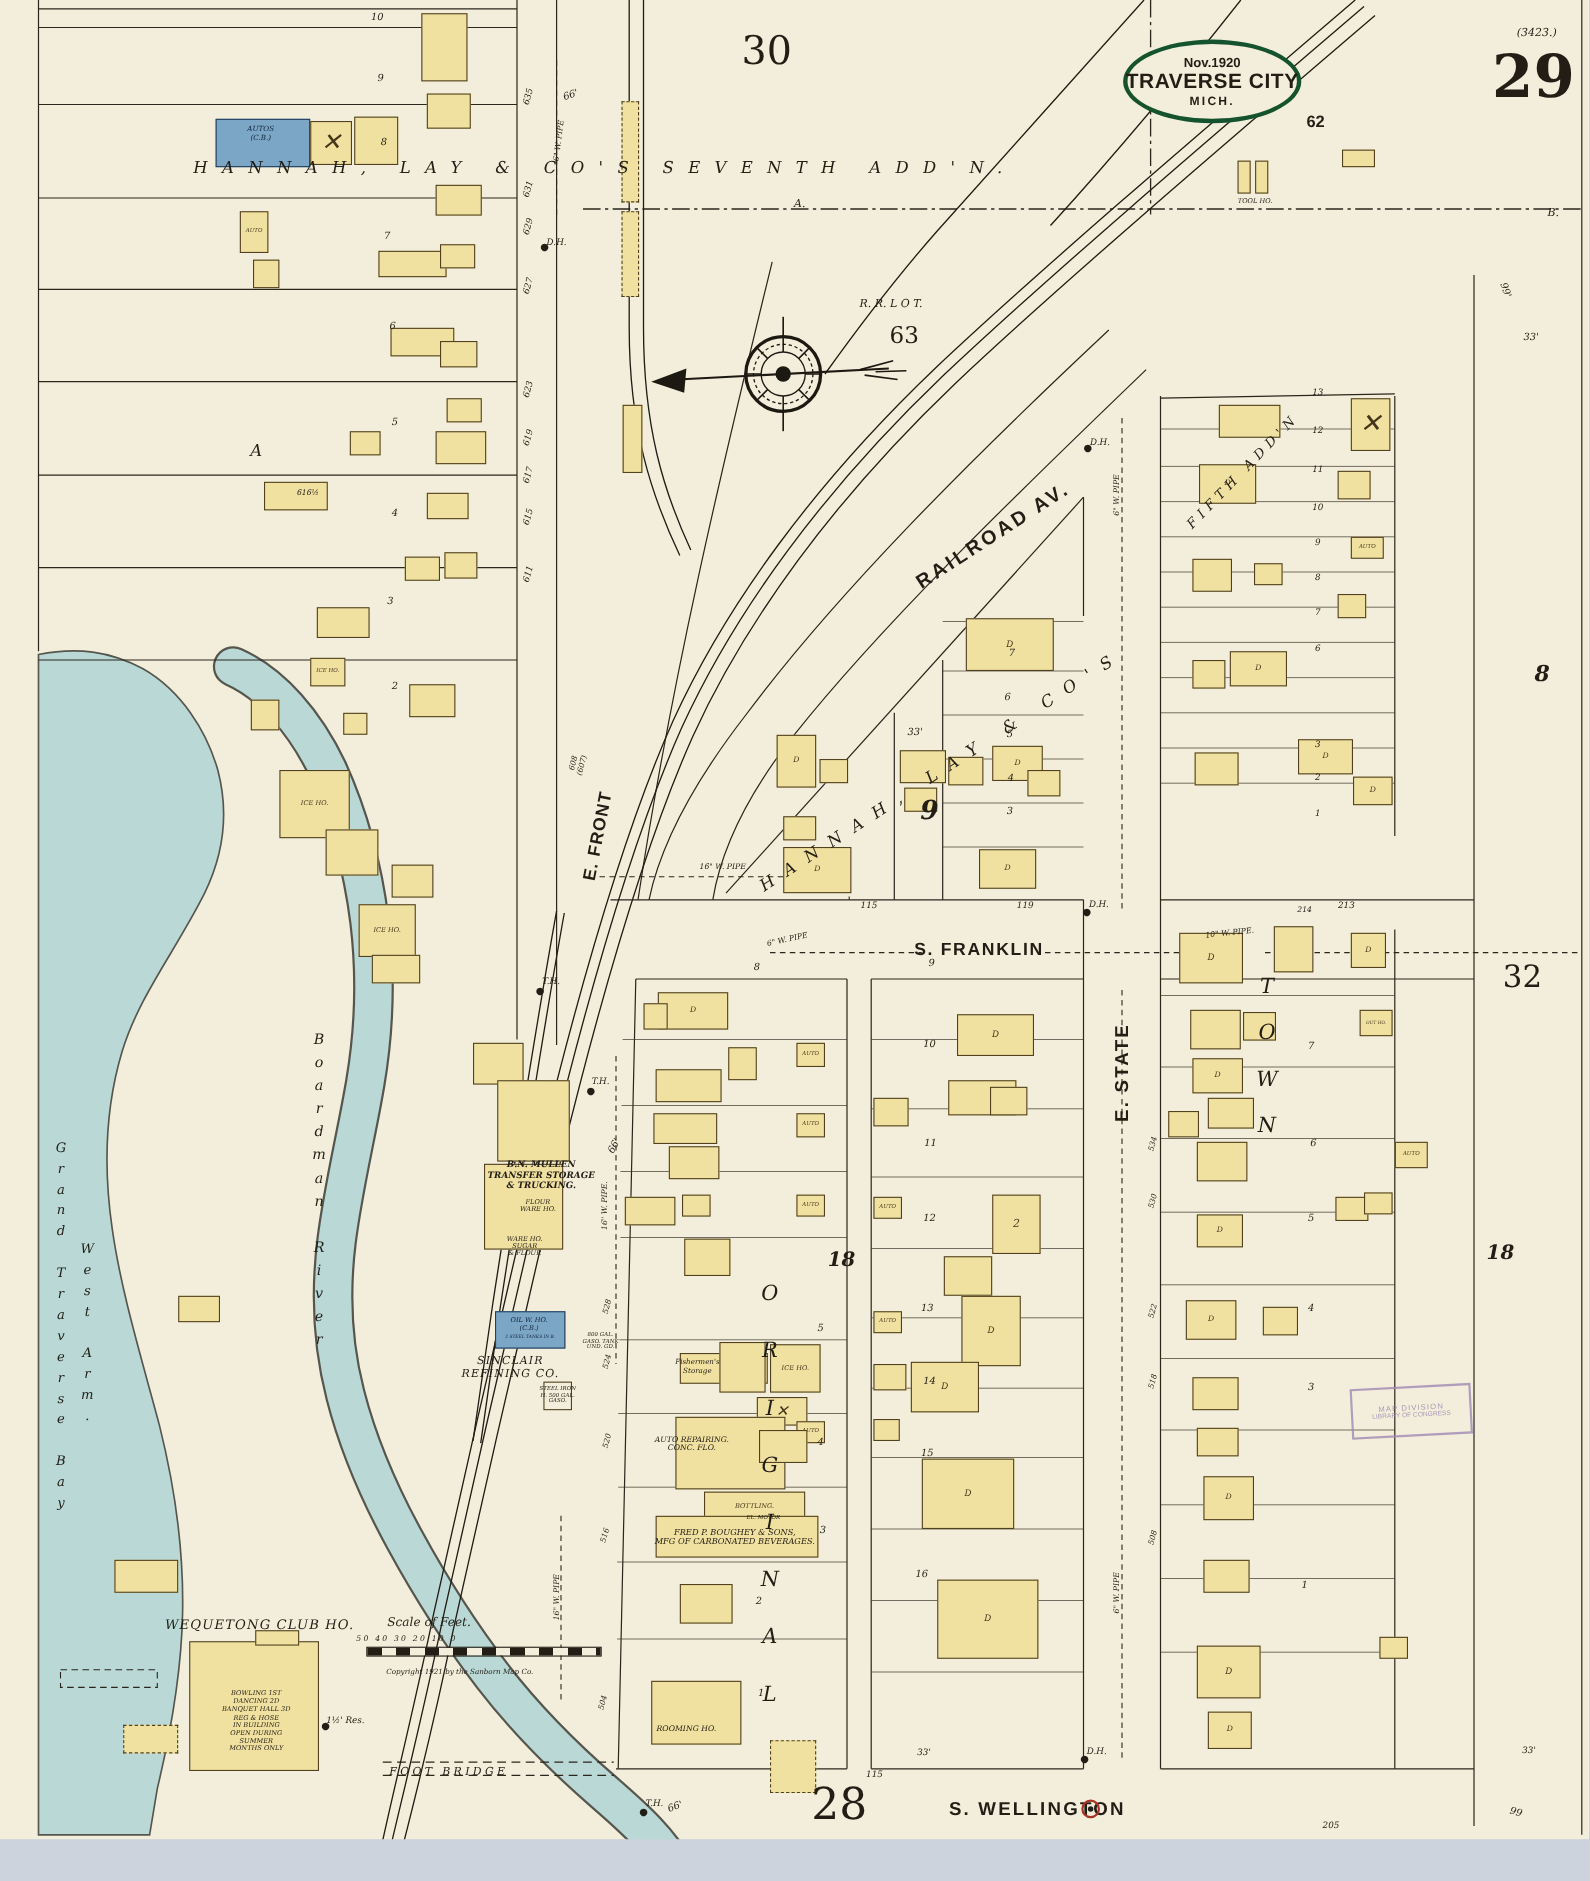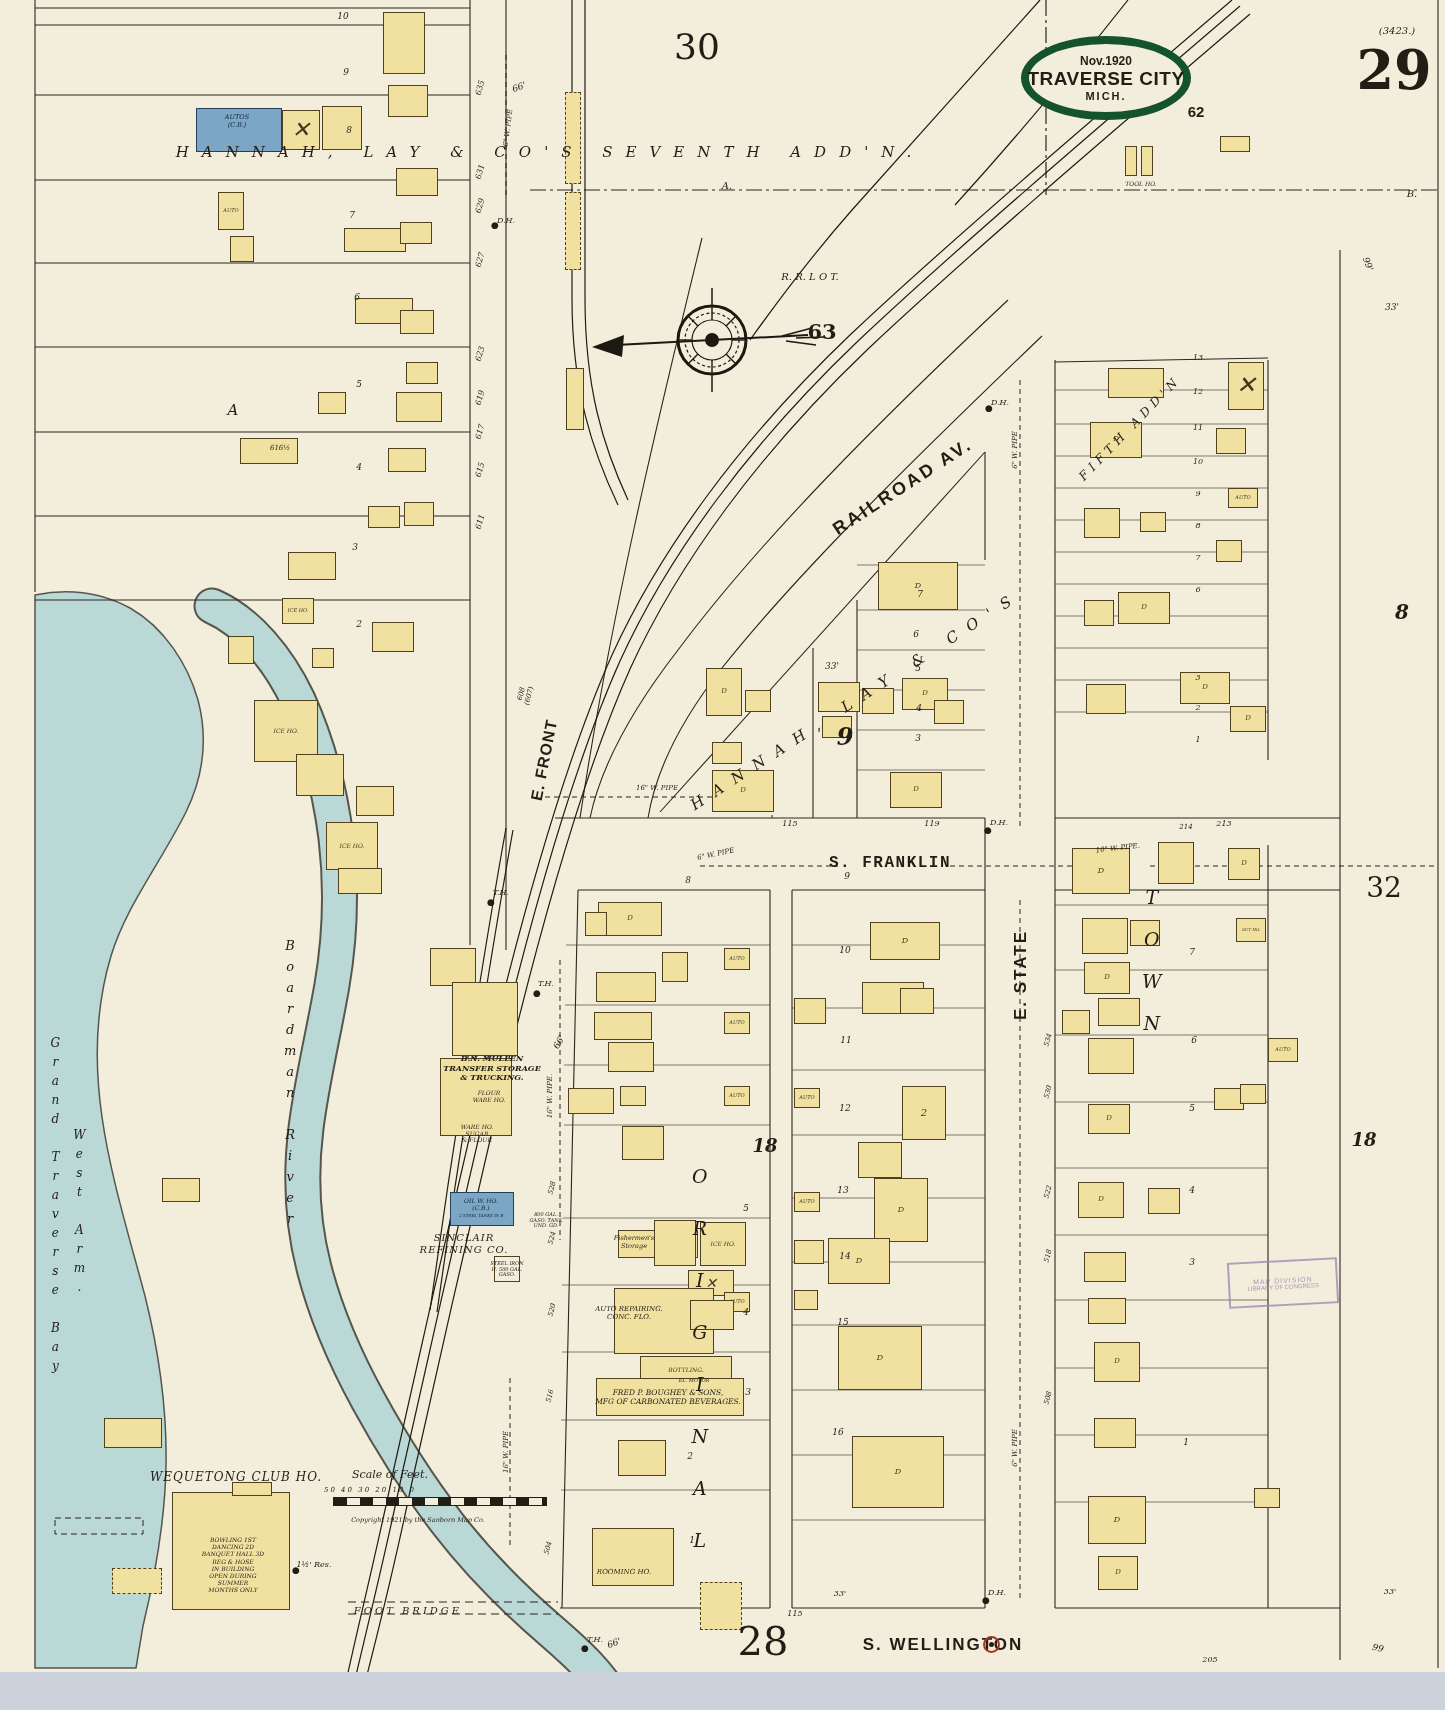--- a/index.html
+++ b/index.html
@@ -16,21 +16,21 @@
   .bl{font-style:italic;font-size:6px;color:#45361a;text-align:center;line-height:1.05;}
   .ann{position:absolute;white-space:pre-line;text-align:center;font-style:italic;
        line-height:1.12;color:#221d15;}
   .lbl{position:absolute;white-space:pre-line;text-align:center;color:#221d15;line-height:1.2;}
   .ctr{transform:translate(-50%,-50%);}
   .nw{white-space:nowrap;}
   .sans{font-family:"Liberation Sans",sans-serif;font-style:normal;}
   .ser{font-family:"DejaVu Serif",serif;}
   .it{font-style:italic;}
   .vert{writing-mode:vertical-rl;text-orientation:upright;}
-  .oval{position:absolute;left:1021px;top:36px;width:154px;height:68px;border:8px solid #14532d;
+  .oval{position:absolute;left:1021px;top:36px;width:154px;height:68px;border:4px solid #14532d;
         border-radius:50%;display:flex;flex-direction:column;align-items:center;justify-content:center;
         background:#f3eedb;z-index:4;}
   .stamp{position:absolute;left:1228px;top:1260px;width:106px;height:42px;border:2px solid #a08ab4;
          transform:rotate(-3deg);color:#9a82ae;opacity:.8;display:flex;flex-direction:column;
          align-items:center;justify-content:center;text-align:center;}
   .scalebar{position:absolute;left:333px;top:1497px;width:212px;height:7px;border:1px solid #221d15;
             background:repeating-linear-gradient(90deg,#221d15 0 13px,#f3eedb 13px 26px);}
   .redmark{position:absolute;left:983px;top:1636px;width:13px;height:13px;border:2px solid #a93226;
            border-radius:50%;display:flex;align-items:center;justify-content:center;}
   .redmark span{width:5px;height:5px;background:#23201a;border-radius:50%;}
@@ -423,32 +423,32 @@
       <div class="sans nw" style="font-size:19px;font-weight:bold;letter-spacing:.5px;">TRAVERSE CITY</div>
       <div class="sans nw" style="font-size:11px;font-weight:bold;letter-spacing:2px;">MICH.</div>
     </div>
 
     <div class="lbl ctr it nw" style="left:550px;top:152px;font-size:15px;letter-spacing:13px;">HANNAH, LAY &amp; CO'S SEVENTH ADD'N.</div>
     <div class="lbl ctr it nw" style="left:1130px;top:428px;font-size:12px;letter-spacing:5px;transform:translate(-50%,-50%) rotate(-46deg);">FIFTH ADD'N</div>
     <div class="lbl ctr it nw" style="left:856px;top:700px;font-size:15px;letter-spacing:12px;transform:translate(-50%,-50%) rotate(-33deg);">HANNAH, LAY &amp; CO'S</div>
     <div class="lbl vert it" style="left:688px;top:1165px;font-size:19px;letter-spacing:30px;">ORIGINAL</div>
     <div class="lbl vert it" style="left:1140px;top:886px;font-size:19px;letter-spacing:20px;">TOWN</div>
 
-    <div class="lbl ctr sans nw" style="left:890px;top:864px;font-size:16px;font-weight:bold;letter-spacing:1.5px;font-family:Liberation Mono, monospace;">S. FRANKLIN</div>
+    <div class="lbl ctr sans nw" style="left:890px;top:864px;font-size:16px;font-weight:bold;letter-spacing:1.5px;">S. FRANKLIN</div>
     <div class="lbl ctr sans nw" style="left:943px;top:1645px;font-size:17px;font-weight:bold;letter-spacing:2px;text-align:center;">S. WELLINGTON</div>
     <div class="lbl ctr sans nw" style="left:1021px;top:975px;font-size:17px;font-weight:bold;letter-spacing:2px;transform:translate(-50%,-50%) rotate(-90deg);">E. STATE</div>
     <div class="lbl ctr sans nw" style="left:903px;top:487px;font-size:18px;font-weight:bold;letter-spacing:3px;transform:translate(-50%,-50%) rotate(-33deg);">RAILROAD AV.</div>
     <div class="lbl ctr sans nw" style="left:544px;top:760px;font-size:16px;font-weight:bold;letter-spacing:1px;transform:translate(-50%,-50%) rotate(-79deg);">E. FRONT</div>
 
     <div class="lbl vert it" style="left:48px;top:1036px;font-size:12px;letter-spacing:5px;">Grand Traverse Bay</div>
     <div class="lbl vert it" style="left:72px;top:1128px;font-size:12px;letter-spacing:5px;">West Arm.</div>
     <div class="lbl vert it" style="left:282px;top:938px;font-size:13px;letter-spacing:6px;">Boardman River</div>
 
     <div class="lbl ctr it nw" style="left:810px;top:277px;font-size:10px;">R. R. L O T.</div>
-    <div class="lbl ctr ser nw" style="left:822px;top:305px;font-size:21px;font-weight:bold;margin-top:27px;">63</div>
+    <div class="lbl ctr ser nw" style="left:822px;top:305px;font-size:21px;font-weight:normal;">63</div>
 
     <div class="lbl ctr it nw" style="left:236px;top:1477px;font-size:12px;letter-spacing:1px;">WEQUETONG CLUB HO.</div>
     <div class="lbl ctr it" style="left:233px;top:1565px;font-size:6px;">BOWLING 1ST
 DANCING 2D
 BANQUET HALL 3D
 REG &amp; HOSE
 IN BUILDING
 OPEN DURING
 SUMMER
 MONTHS ONLY</div>

